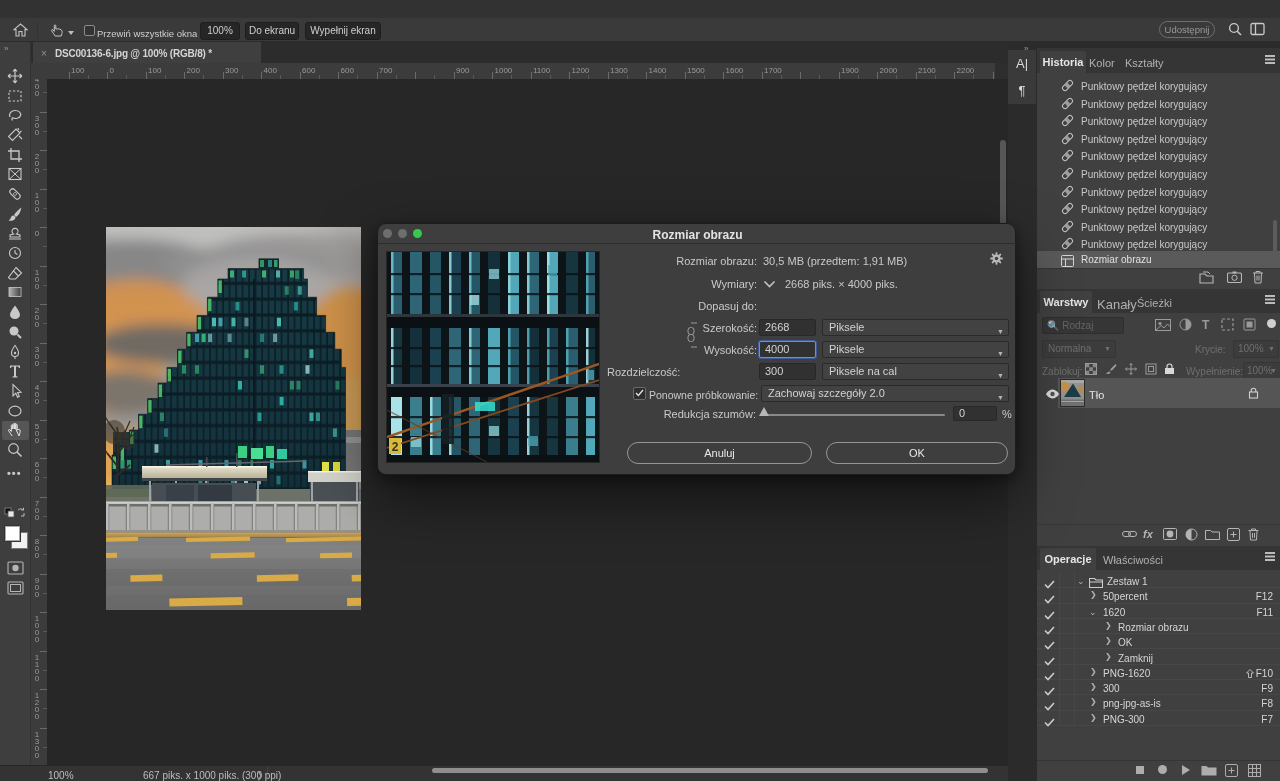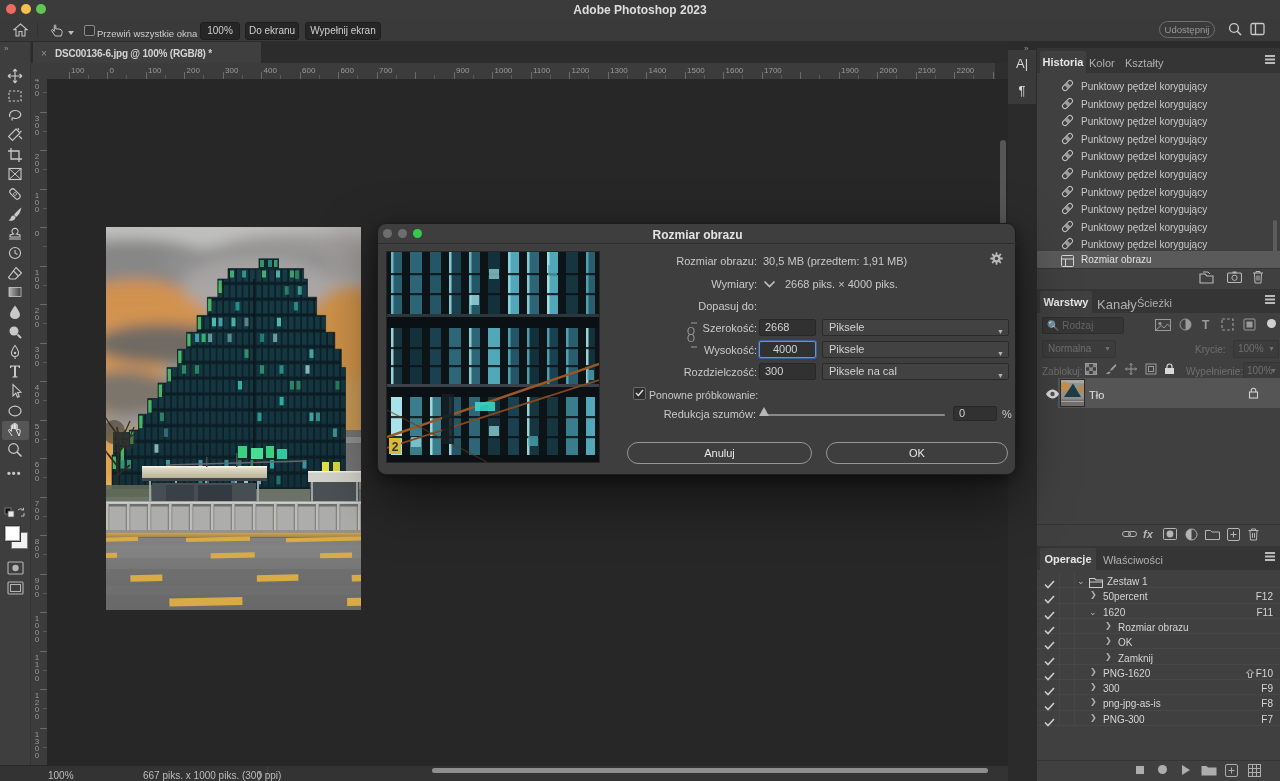--- a/index.html
+++ b/index.html
@@ -4,26 +4,20 @@
 <style>
 html,body{margin:0;padding:0;background:#323232;}
 #root{position:relative;width:1280px;height:781px;overflow:hidden;background:#323232;
   font-family:"Liberation Sans",sans-serif;-webkit-font-smoothing:antialiased;}
 .abs{position:absolute;}
 </style>
 </head>
 <body>
 <div id="root">
 
-<div class="abs" style="left:0;top:0;width:1280px;height:18px;background:#3b3b3b;">
- <div class="abs" style="left:6px;top:4px;width:10px;height:10px;border-radius:50%;background:#ec6a5e;"></div>
- <div class="abs" style="left:21px;top:4px;width:10px;height:10px;border-radius:50%;background:#f5bf4f;"></div>
- <div class="abs" style="left:36px;top:4px;width:10px;height:10px;border-radius:50%;background:#61c554;"></div>
- <div class="abs" style="left:0;top:3px;width:1280px;text-align:center;color:#dedede;font-size:12px;font-weight:bold;">Adobe Photoshop 2023</div>
-</div>
 
 <div id="options" class="abs" style="left:0;top:18px;width:1280px;height:24px;background:#3a3a3a;border-bottom:1px solid #2c2c2c;box-sizing:border-box;">
  <svg class="abs" style="left:13px;top:5px;" width="15" height="14" viewBox="0 0 15 14">
         <path d="M7.5 1 L14 6.6 L12 6.6 L12 13 L9 13 L9 8.5 L6 8.5 L6 13 L3 13 L3 6.6 L1 6.6 Z" fill="none" stroke="#c2c2c2" stroke-width="1.1"></path>
       </svg>
  <div class="abs" style="left:37px;top:4px;width:1px;height:16px;background:#323232;"></div>
       <svg class="abs" style="left:50px;top:5px;" width="14" height="14" viewBox="0 0 14 14">
         <path d="M5.2 13 C4 11 2.4 9.2 1.6 7.8 c-.5-.9.7-1.7 1.4-.9 l1.3 1.5 V2.6 c0-1 1.5-1 1.5 0 V6 c1.7-.4 6-.1 6.3 2.2 .2 1.7-.4 3.4-1 4.8 Z" fill="none" stroke="#c6c6c6" stroke-width="1"></path>
       </svg>
  <div class="abs" style="left:68px;top:13px;width:0;height:0;border-left:3.5px solid transparent;border-right:3.5px solid transparent;border-top:4px solid #bdbdbd;"></div>
@@ -1084,31 +1078,32 @@
       <div class="abs" style="left:229px;top:76px;width:150px;color:#c9c9c9;font-size:11px;text-align:right;">Dopasuj do:</div>
       <svg class="abs" style="left:305px;top:98px;" width="18" height="26" viewBox="0 0 18 26">
         <path d="M14 1 L8 1 M8 25 L14 25" stroke="#9a9a9a" fill="none"></path>
         <rect x="5" y="5.5" width="6" height="7" rx="2.5" fill="none" stroke="#9a9a9a"></rect>
         <rect x="5" y="12.5" width="6" height="7" rx="2.5" fill="none" stroke="#9a9a9a"></rect>
       </svg>
       <div class="abs" style="left:229px;top:98px;width:150px;color:#c9c9c9;font-size:11px;text-align:right;">Szerokość:</div>
       <div class="abs" style="left:381px;top:95px;width:57px;height:17px;background:#313131;border:1px solid #282828;border-radius:2px;box-sizing:border-box;color:#d2d2d2;font-size:11px;line-height:15px;"><span style="margin-left:5px;">2668</span></div>
       <div class="abs" style="left:444px;top:95px;width:187px;height:17px;background:#424242;border:1px solid #2a2a2a;border-radius:2px;box-sizing:border-box;color:#d2d2d2;font-size:11px;line-height:15px;"><span style="margin-left:6px;">Piksele</span><span style="position:absolute;right:4px;top:4px;font-size:7px;color:#b5b5b5;">▼</span></div>
       <div class="abs" style="left:229px;top:120px;width:150px;color:#c9c9c9;font-size:11px;text-align:right;">Wysokość:</div>
-      <div class="abs" style="left:381px;top:117px;width:57px;height:17px;background:#313131;border:1px solid #6b90d8;box-shadow:0 0 0 1px #3d5c9e;border-radius:2px;box-sizing:border-box;color:#d2d2d2;font-size:11px;line-height:15px;"><span style="margin-left:13px;">4000</span></div>
+      <div class="abs" style="left:381px;top:117px;width:57px;height:17px;background:#313131;border:1px solid #6b90d8;box-shadow:0 0 0 1px #3d5c9e;border-radius:2px;box-sizing:border-box;color:#d2d2d2;font-size:11px;line-height:15px;"><span style="margin-left:5px;">4000</span></div>
       <div class="abs" style="left:444px;top:117px;width:187px;height:17px;background:#424242;border:1px solid #2a2a2a;border-radius:2px;box-sizing:border-box;color:#d2d2d2;font-size:11px;line-height:15px;"><span style="margin-left:6px;">Piksele</span><span style="position:absolute;right:4px;top:4px;font-size:7px;color:#b5b5b5;">▼</span></div>
-      <div class="abs" style="left:229px;top:142px;width:150px;color:#c9c9c9;font-size:11px;text-align:right;">Rozdzielczość:</div>
+      <div class="abs" style="left:229px;top:142px;width:150px;color:#c9c9c9;font-size:11px;">Rozdzielczość:</div>
       <div class="abs" style="left:381px;top:139px;width:57px;height:17px;background:#313131;border:1px solid #282828;border-radius:2px;box-sizing:border-box;color:#d2d2d2;font-size:11px;line-height:15px;"><span style="margin-left:5px;">300</span></div>
       <div class="abs" style="left:444px;top:139px;width:187px;height:17px;background:#424242;border:1px solid #2a2a2a;border-radius:2px;box-sizing:border-box;color:#d2d2d2;font-size:11px;line-height:15px;"><span style="margin-left:6px;">Piksele na cal</span><span style="position:absolute;right:4px;top:4px;font-size:7px;color:#b5b5b5;">▼</span></div>
       <div class="abs" style="left:255px;top:163px;width:11px;height:11px;background:#2e2e2e;border:1px solid #6a6a6a;border-radius:2px;">
         <svg width="9" height="8" viewBox="0 0 9 8" style="position:absolute;left:1px;top:1px;">
           <path d="M1 4 L3.4 6.4 L8 1" fill="none" stroke="#e0e0e0" stroke-width="1.4"></path>
         </svg>
       </div>
       <div class="abs" style="left:271px;top:165px;color:#c9c9c9;font-size:10.5px;">Ponowne próbkowanie:</div>
+      <div class="abs" style="left:383px;top:161px;width:248px;height:17px;background:#424242;border:1px solid #2a2a2a;border-radius:2px;box-sizing:border-box;color:#d2d2d2;font-size:11px;line-height:15px;"><span style="margin-left:6px;">Zachowaj szczegóły 2.0</span><span style="position:absolute;right:4px;top:4px;font-size:7px;color:#b5b5b5;">▼</span></div>
       <div class="abs" style="left:228px;top:184px;width:150px;color:#c9c9c9;font-size:11px;text-align:right;">Redukcja szumów:</div>
       <div class="abs" style="left:386px;top:190px;width:181px;height:2px;background:#8a8a8a;border-radius:1px;"></div>
       <svg class="abs" style="left:381px;top:183px;" width="10" height="9" viewBox="0 0 10 9">
         <path d="M5 0 L10 9 L0 9 Z" fill="#b8b8b8"></path>
       </svg>
       <div class="abs" style="left:575px;top:182px;width:44px;height:15px;background:#313131;border:1px solid #282828;border-radius:2px;box-sizing:border-box;color:#d2d2d2;font-size:11px;line-height:13px;"><span style="margin-left:5px;">0</span></div>
       <div class="abs" style="left:624px;top:184px;color:#c9c9c9;font-size:11px;">%</div>
       <div class="abs" style="left:249px;top:218px;width:185px;height:22px;border:1px solid #969696;border-radius:11px;box-sizing:border-box;color:#e8e8e8;font-size:11px;text-align:center;line-height:20px;">Anuluj</div>
       <div class="abs" style="left:448px;top:218px;width:182px;height:22px;border:1px solid #969696;border-radius:11px;box-sizing:border-box;color:#e8e8e8;font-size:11px;text-align:center;line-height:20px;">OK</div>
     </div>

